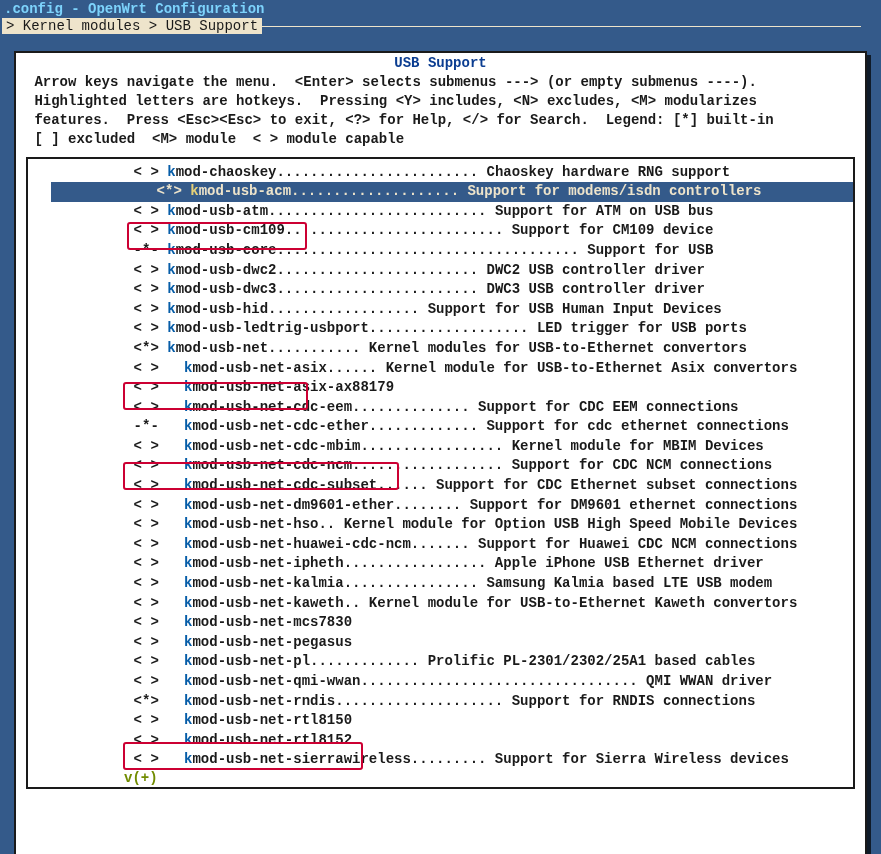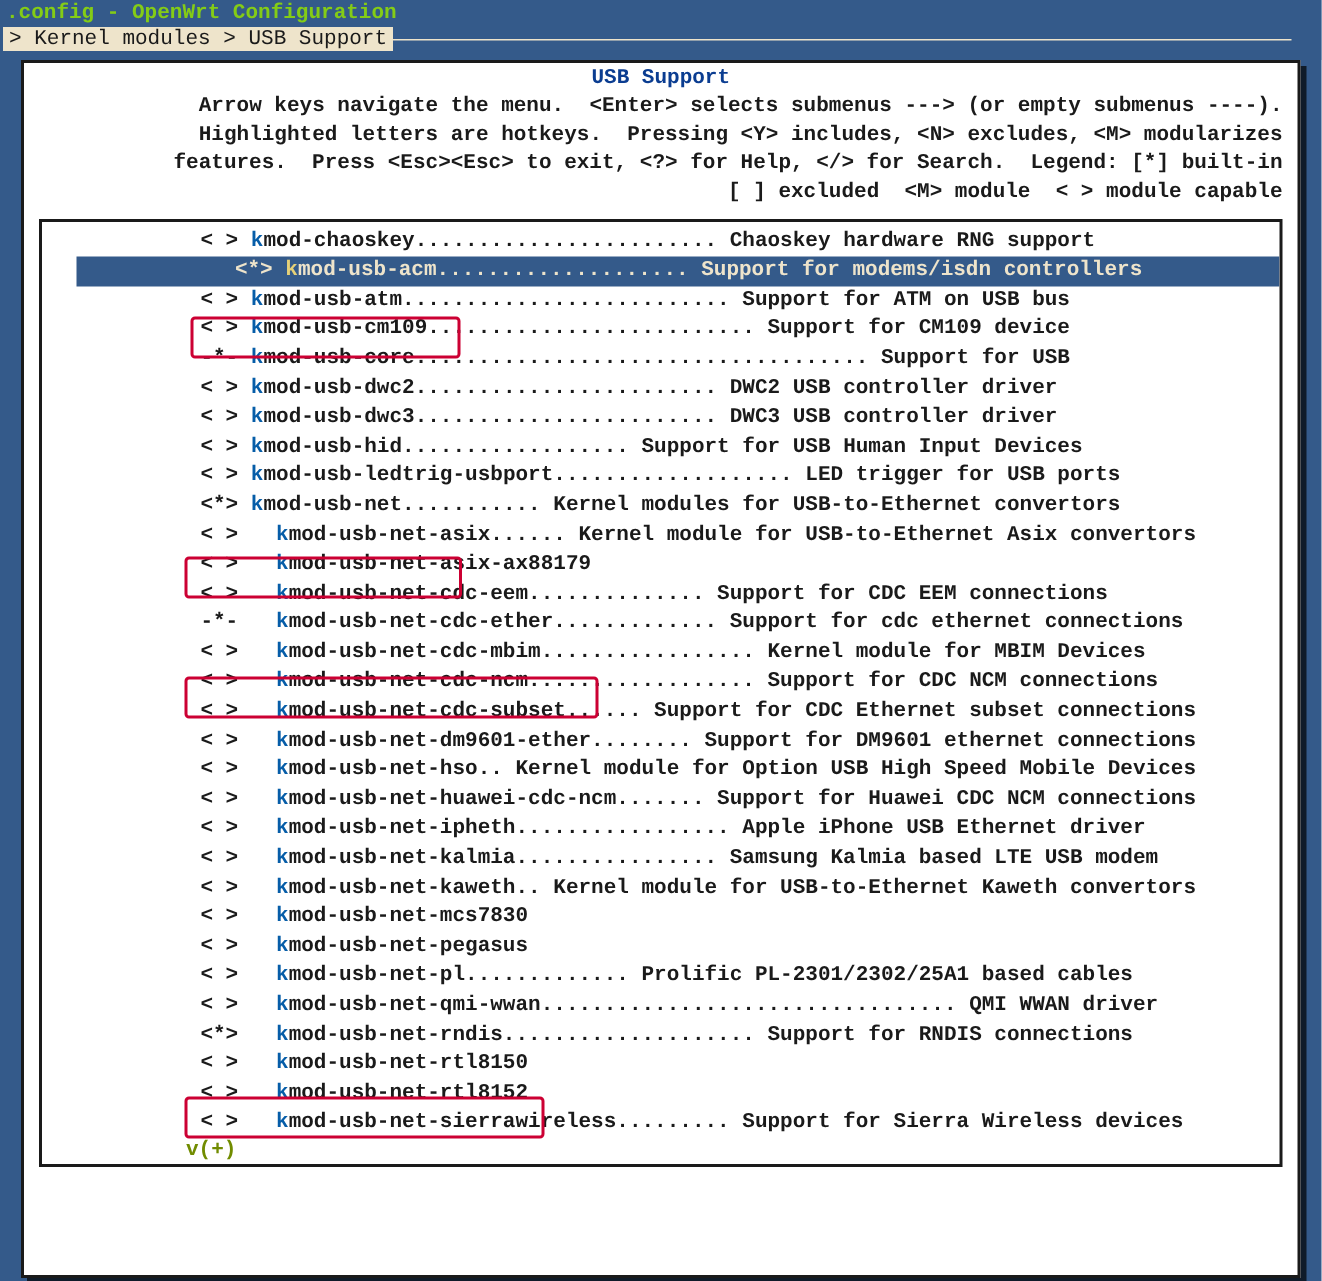--- a/index.html
+++ b/index.html
@@ -7,28 +7,28 @@
     padding: 0;
     font-family: "Courier New", monospace;
     font-size: 14px;
     background: #345a8a;
     width: 881px;
     height: 854px;
     overflow: hidden;
   }
   .window-title {
     background: #345a8a;
-    color: #84cc16;
+    color: #7dd3fc;
     padding: 1px 4px;
     font-weight: bold;
   }
   .breadcrumb {
     background: #345a8a;
     color: #eee4cb;
-    padding: 0 2px 6px 2px;
+    padding: 0 2px 17px 2px;
     position: relative;
   }
   .breadcrumb-inner {
     display: inline-block;
     background: #eee4cb;
     color: #1a1a1a;
     padding: 0 4px;
     position: relative;
     z-index: 2;
   }
@@ -53,21 +53,20 @@
     text-align: center;
     font-weight: bold;
     color: #0b3d91;
     padding: 2px 0;
   }
   .help-text {
     padding: 0 10px 8px 10px;
     font-weight: bold;
     line-height: 1.35;
     white-space: pre;
-    text-align: right;
   }
   .list-frame {
     margin: 0 10px;
     border: 2px solid #1a1a1a;
     height: 628px;
     overflow: hidden;
     position: relative;
     font-weight: bold;
   }
   .list-inner {

